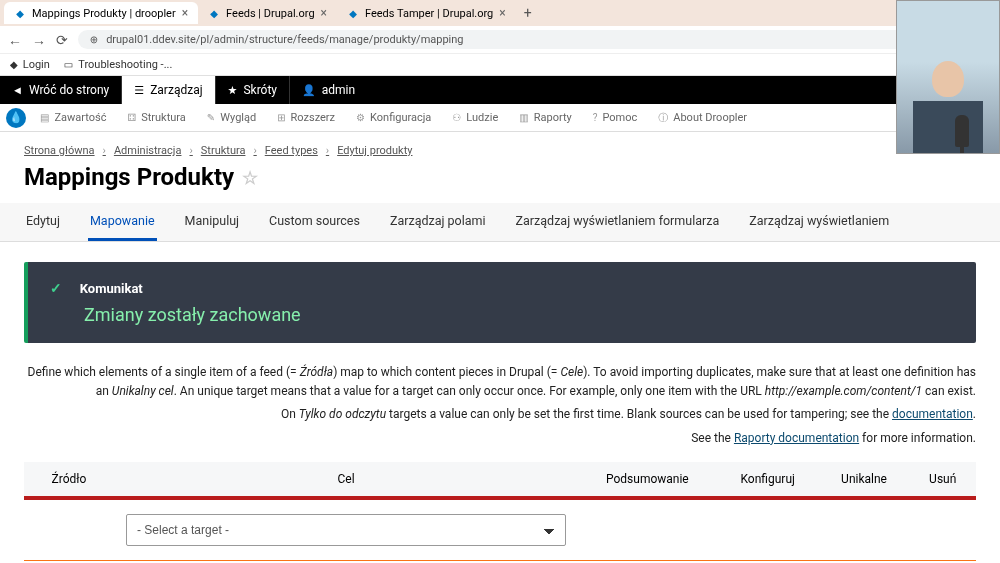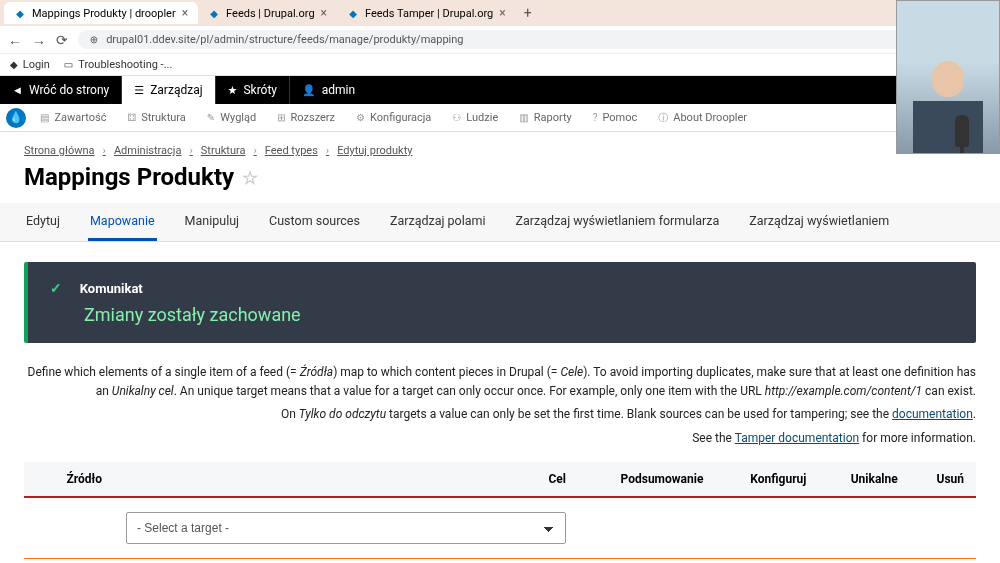--- a/index.html
+++ b/index.html
@@ -59,21 +59,21 @@
     .msg-heading { display: flex; align-items: center; gap: 18px; font-weight: 700; font-size: 13px; margin-bottom: 8px; }
     .msg-check { color: #3fcf8e; font-size: 14px; }
     .msg-body { padding-left: 34px; font-size: 18px; color: #86efac; }
 
     .description { margin-top: 20px; font-size: 12px; line-height: 1.6; color: #222; text-align: right; }
     .description p { margin-bottom: 4px; }
     .description em { font-style: italic; }
     .description a { color: #0c4a6e; text-decoration: underline; }
 
     .mapping-table { width: 100%; margin-top: 14px; border-collapse: collapse; font-size: 12px; background: #f6f7f8; }
-    .mapping-table th { text-align: right; font-weight: 700; padding: 10px 12px; border-bottom: 2px solid #b91c1c; }
+    .mapping-table th { text-align: center; font-weight: 400; padding: 10px 12px; border-bottom: 4px solid #b91c1c; }
     .mapping-table td { padding: 14px 12px; border-bottom: 1px solid #f97316; background: #fff; }
     .select-target { width: 440px; padding: 8px 10px; border: 1px solid #999; border-radius: 2px; background: #fff; font-size: 12px; color: #555; appearance: none; background-image: linear-gradient(45deg, transparent 50%, #333 50%), linear-gradient(135deg, #333 50%, transparent 50%); background-position: calc(100% - 16px) 14px, calc(100% - 11px) 14px; background-size: 5px 5px; background-repeat: no-repeat; }
   </style>
 </head>
 <body>
 
 <div class="webcam">
   <div class="person"></div>
   <div class="mic"></div>
 </div>
@@ -215,21 +215,21 @@
   </div>
 
   <div class="description">
     <p>
       <span>Define which elements of a single item of a feed (= </span><em>Źródła</em><span>) map to which content pieces in Drupal (= </span><em>Cele</em><span>). To avoid importing duplicates, make sure that at least one definition has an </span><em>Unikalny cel</em><span>. An unique target means that a value for a target can only occur once. For example, only one item with the URL </span><em>http://example.com/content/1</em><span> can exist.</span>
     </p>
     <p>
       <span>On </span><em>Tylko do odczytu</em><span> targets a value can only be set the first time. Blank sources can be used for tampering; see the </span><a href="#">documentation</a><span>.</span>
     </p>
     <p>
-      <span>See the </span><a href="#">Tamper documentation</a><span> for more information.</span>
+      <span>See the </span><a href="#">Raporty documentation</a><span> for more information.</span>
     </p>
   </div>
 
   <table class="mapping-table">
     <thead>
       <tr>
         <th style="width:90px">Źródło</th>
         <th style="width:460px">Cel</th>
         <th>Podsumowanie</th>
         <th>Konfiguruj</th>

